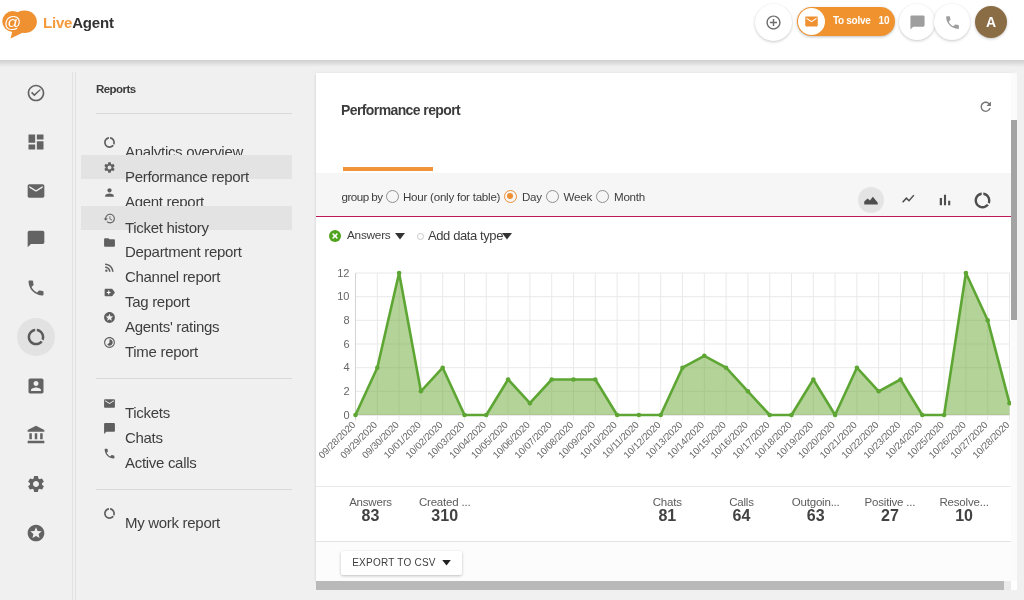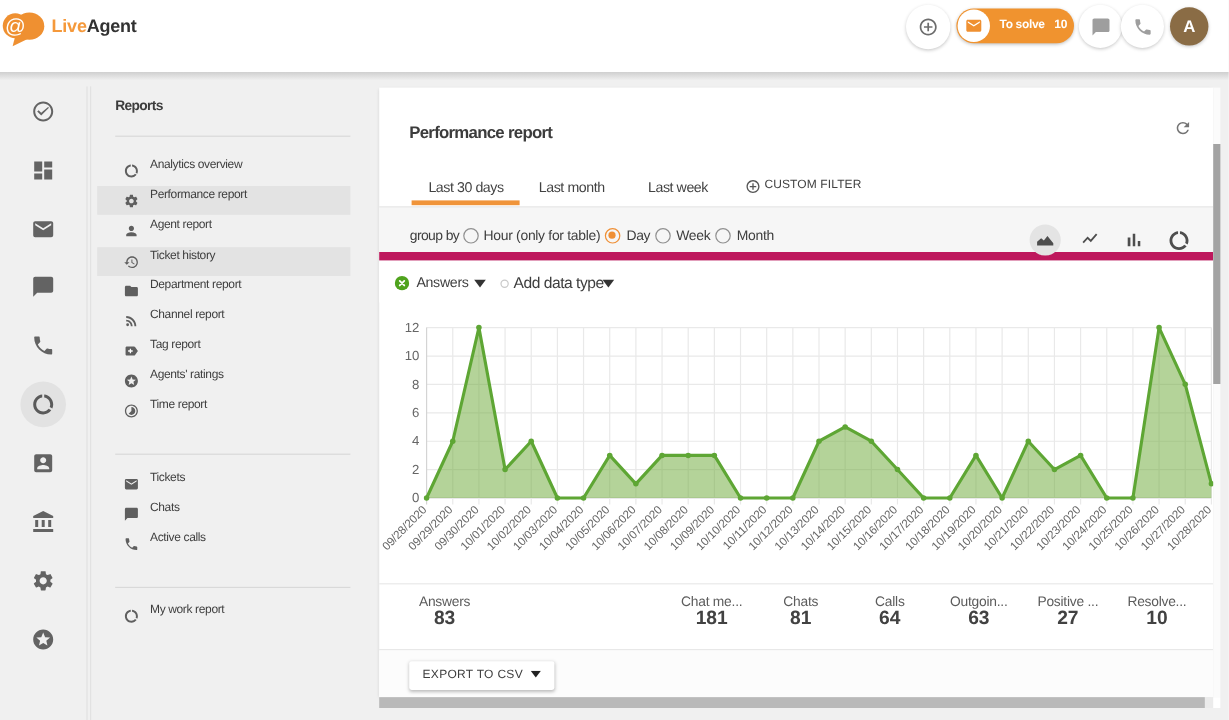--- a/index.html
+++ b/index.html
@@ -15,28 +15,28 @@
 #vline, #vline2 { position:absolute; top:72px; width:1px; height:528px; background:#e2e2e2; }
 #vline { left:72px; } #vline2 { left:75px; }
 .sicon { position:absolute; left:26px; width:20px; height:20px; }
 #activecirc { position:absolute; left:17px; top:318px; width:38px; height:38px; border-radius:50%; background:#e2e2e2; }
 
 #rep-title { position:absolute; left:96px; top:83px; font-size:11.5px; font-weight:bold; color:#3c3c3c; letter-spacing:-0.55px; }
 .pdiv { position:absolute; left:96px; width:196px; height:1px; background:#d9d9d9; }
 .mitem { position:absolute; left:81px; width:211px; height:24px; }
 .mitem.hl { background:#e3e3e3; }
 .mitem .mic { position:absolute; left:21.5px; top:5.5px; width:13px; height:13px; }
-.mitem .mtx { position:absolute; left:44px; top:2px; font-size:10px; color:#3e3e3e; letter-spacing:-0.3px;text-align:right; }
+.mitem .mtx { position:absolute; left:44px; top:13px; font-size:15px; color:#3e3e3e; letter-spacing:-0.3px;text-align:right; }
 
 #card { position:absolute; left:316px; top:73px; width:695px; height:508px; background:#fff; box-shadow:0 1px 3px rgba(0,0,0,0.14); }
 #card-title { position:absolute; left:25px; top:28.5px; font-size:14px; font-weight:bold; color:#3c3c3c; letter-spacing:-0.6px; }
 #tabs { position:absolute; left:0; top:63px; width:695px; height:37px; border-bottom:1px solid #e0e0e0; }
 .tab { position:absolute; top:13px; font-size:11.8px; color:#424242; letter-spacing:-0.35px; }
 #tabul { position:absolute; left:27px; top:94px; width:90px; height:4px; background:#f0943a; }
-#gby { position:absolute; left:0; top:100px; width:695px; height:44px; background:#f6f6f6; border-bottom:7px solid #be185d; }
+#gby { position:absolute; left:0; top:100px; width:695px; height:44px; background:#f6f6f6; border-bottom:1px solid #be185d; }
 .radio { position:absolute; top:17px; width:13px; height:13px; border:1.5px solid #909090; border-radius:50%; }
 .radio.on { border-color:#ef8f35; }
 .radio.on::after { content:""; position:absolute; left:2.2px; top:2.2px; width:6px; height:6px; border-radius:50%; background:#ef8f35; }
 .gtx { position:absolute; top:16.5px; font-size:11.6px; color:#3e3e3e; letter-spacing:-0.25px; }
 .gico { position:absolute; top:7px; }
 #chips { position:absolute; left:0; top:145px; width:695px; height:34px; background:#fff; }
 #chartwrap { position:absolute; left:0; top:179px; width:695px; height:236px; }
 
 #stats { position:absolute; left:0; top:413px; width:695px; height:56px; border-top:1px solid #e9e9e9; border-bottom:1px solid #e3e3e3; }
 .scol { position:absolute; top:0; width:74px; text-align:center; }
@@ -211,29 +211,20 @@
     </svg>
     <span class="mtx">My work report</span>
   </div>
 
 <div id="card">
   <div id="card-title">Performance report</div>
   <svg style="position:absolute;left:662px;top:26px" width="15.5" height="15.5" viewBox="0 0 24 24">
       <path fill="#757575" d="M17.65 6.35C16.2 4.9 14.21 4 12 4c-4.42 0-7.99 3.58-7.99 8s3.57 8 7.99 8c3.73 0 6.84-2.55 7.73-6h-2.08c-.82 2.33-3.04 4-5.65 4-3.31 0-6-2.69-6-6s2.69-6 6-6c1.66 0 3.14.69 4.22 1.78L13 11h7V4l-2.35 2.35z"></path>
     </svg>
 
-  <div id="tabs">
-    <span class="tab" style="left:41px">Last 30 days</span>
-    <span class="tab" style="left:133px">Last month</span>
-    <span class="tab" style="left:224px">Last week</span>
-    <svg style="position:absolute;left:305px;top:13px" width="13" height="13" viewBox="0 0 24 24">
-        <path fill="#555" d="M13 7h-2v4H7v2h4v4h2v-4h4v-2h-4V7zm-1-5C6.48 2 2 6.48 2 12s4.48 10 10 10 10-4.48 10-10S17.52 2 12 2zm0 18c-4.41 0-8-3.59-8-8s3.59-8 8-8 8 3.59 8 8-3.59 8-8 8z"></path>
-      </svg>
-    <span class="tab" style="left:321px;font-size:10px;letter-spacing:0.1px;">CUSTOM FILTER</span>
-  </div>
   <div id="tabul"></div>
 
   <div id="gby">
     <span class="gtx" style="left:25.5px;letter-spacing:-0.5px;">group by</span>
     <span class="radio" style="left:70px"></span>
     <span class="gtx" style="left:87px">Hour (only for table)</span>
     <span class="radio on" style="left:187.5px"></span>
     <span class="gtx" style="left:206px">Day</span>
     <span class="radio" style="left:229.8px"></span>
     <span class="gtx" style="left:247.5px">Week</span>
@@ -380,23 +371,23 @@
         <text transform="translate(650.4,173.5) rotate(-45)" text-anchor="end" font-size="9.7" letter-spacing="-0.1" fill="#666">10/26/2020</text>
         <text transform="translate(672.2,173.5) rotate(-45)" text-anchor="end" font-size="9.7" letter-spacing="-0.1" fill="#666">10/27/2020</text>
         <text transform="translate(694.0,173.5) rotate(-45)" text-anchor="end" font-size="9.7" letter-spacing="-0.1" fill="#666">10/28/2020</text>
       </svg></div>
 
   <div id="stats">
       <div class="scol" style="left:17.5px">
         <div class="slab">Answers</div>
         <div class="sval">83</div>
       </div>
-      <div class="scol" style="left:240.1px">
-        <div class="slab">Chat me...</div>
-        <div class="sval">181</div>
+      <div class="scol" style="left:91.7px">
+        <div class="slab">Created ...</div>
+        <div class="sval">310</div>
       </div>
       <div class="scol" style="left:314.3px">
         <div class="slab">Chats</div>
         <div class="sval">81</div>
       </div>
       <div class="scol" style="left:388.5px">
         <div class="slab">Calls</div>
         <div class="sval">64</div>
       </div>
       <div class="scol" style="left:462.7px">

